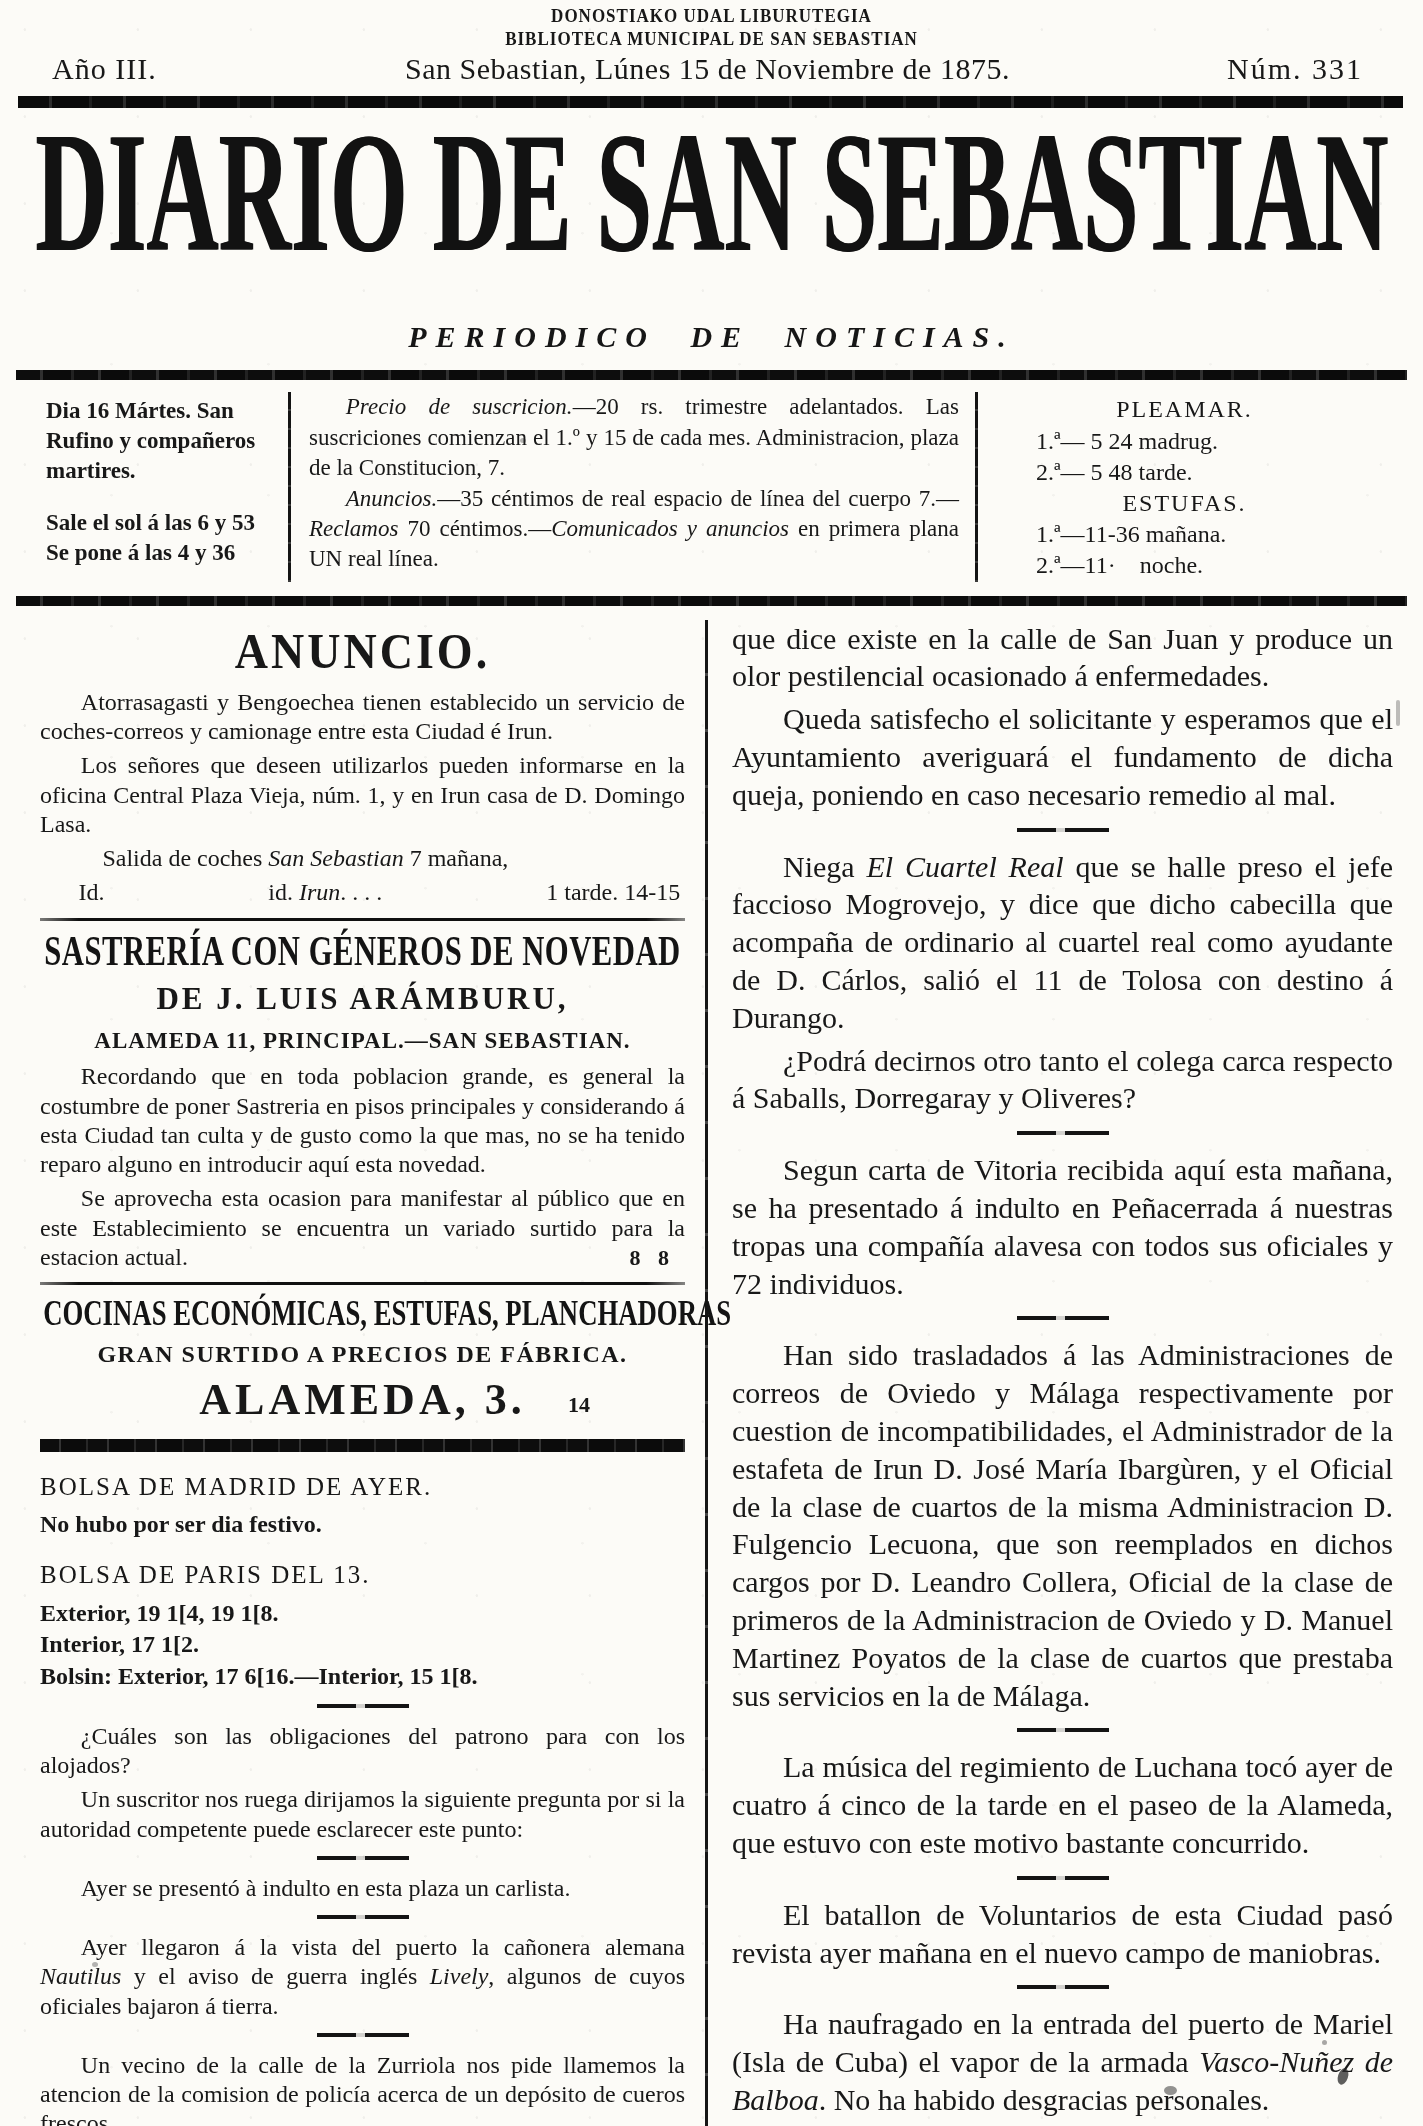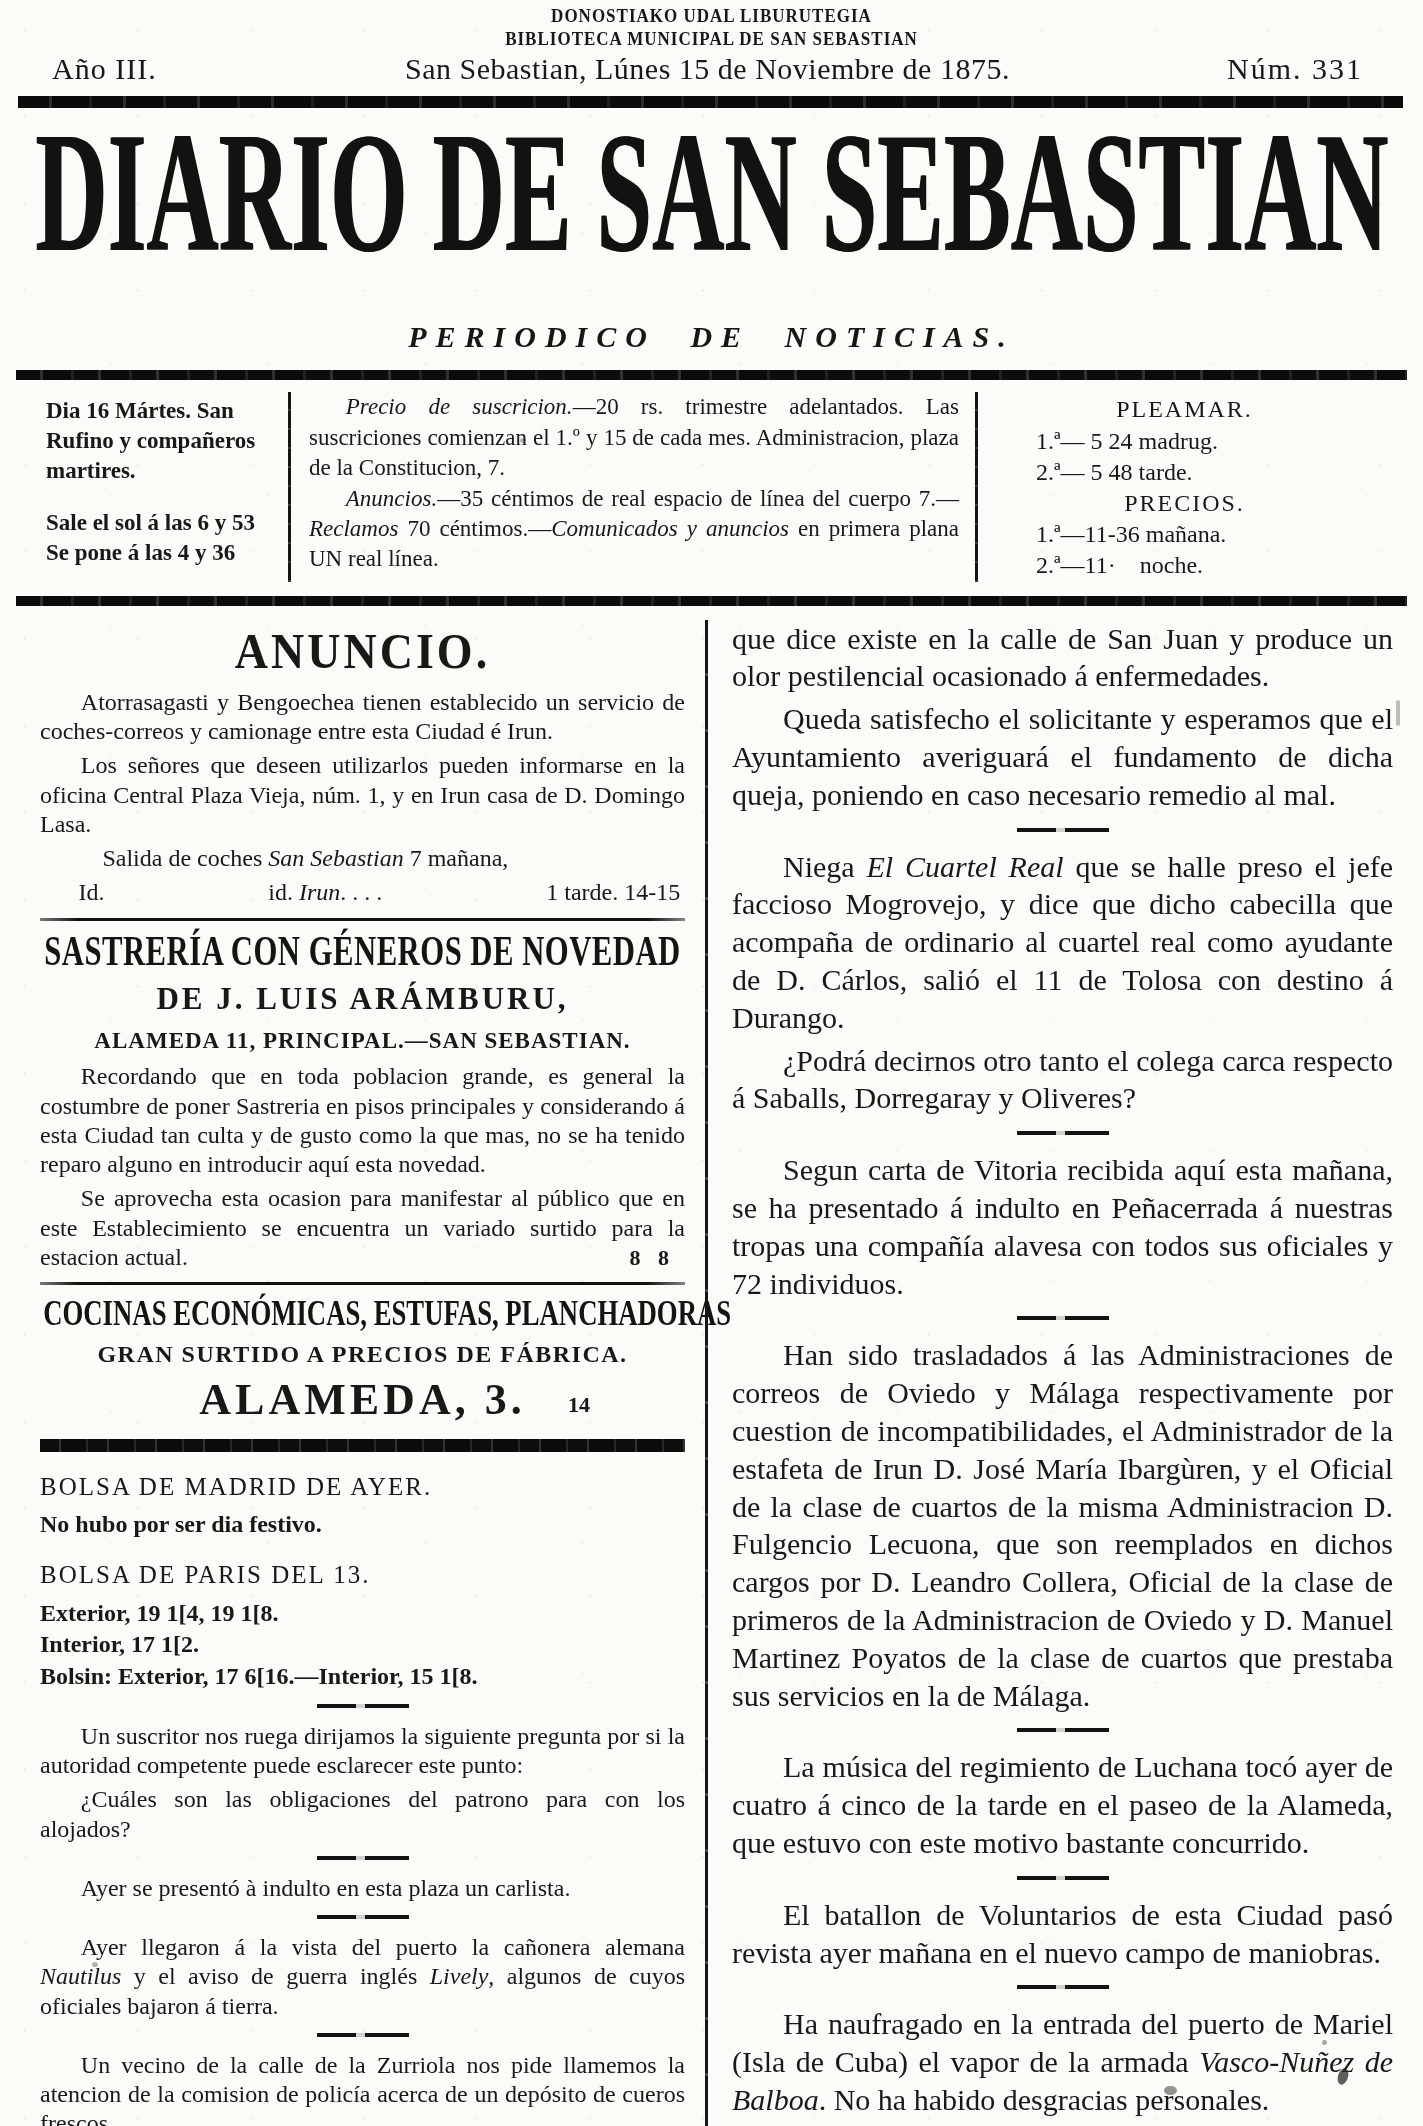--- a/index.html
+++ b/index.html
@@ -132,21 +132,21 @@
       <p><i>Precio de suscricion.</i><span>—20 rs. trimestre adelantados. Las suscriciones comienzan el 1.º y 15 de cada mes. Administracion, plaza de la Constitucion, 7.</span></p>
       <p><i>Anuncios.</i><span>—35 céntimos de real espacio de línea del cuerpo 7.—</span><i>Reclamos</i><span> 70 céntimos.—</span><i>Comunicados y anuncios</i><span> en primera plana UN real línea.</span></p>
     </div>
 
     <div class="vsep"></div>
 
     <div class="tides">
       <div class="tide-title">PLEAMAR.</div>
       <div class="tide-line">1.ª— 5 24 madrug.</div>
       <div class="tide-line">2.ª— 5 48 tarde.</div>
-      <div class="tide-title">PRECIOS.</div>
+      <div class="tide-title">ESTUFAS.</div>
       <div class="tide-line">1.ª—11-36 mañana.</div>
       <div class="tide-line">2.ª—11·    noche.</div>
     </div>
 
   </div>
   <div class="bar"></div>
 
   <div class="body-cols">
 
     <div class="col-left">
@@ -187,22 +187,22 @@
         <div class="bolsa-title">BOLSA DE MADRID DE AYER.</div>
         <p class="body-p bolsa-note">No hubo por ser dia festivo.</p>
         <div class="bolsa-title">BOLSA DE PARIS DEL 13.</div>
         <p class="bolsa-line">Exterior, 19 1[4, 19 1[8.</p>
         <p class="bolsa-line">Interior, 17 1[2.</p>
         <p class="bolsa-line">Bolsin: Exterior, 17 6[16.—Interior, 15 1[8.</p>
       </section>
 
       <div class="mini-rule"></div>
 
+      <p class="body-p indent">¿Cuáles son las obligaciones del patrono para con los alojados?</p>
       <p class="body-p indent">Un suscritor nos ruega dirijamos la siguiente pregunta por si la autoridad competente puede esclarecer este punto:</p>
-      <p class="body-p indent">¿Cuáles son las obligaciones del patrono para con los alojados?</p>
 
       <div class="mini-rule"></div>
 
       <p class="body-p indent">Ayer se presentó à indulto en esta plaza un carlista.</p>
 
       <div class="mini-rule"></div>
 
       <p class="body-p indent"><span>Ayer llegaron á la vista del puerto la cañonera alemana </span><i>Nautilus</i><span> y el aviso de guerra inglés </span><i>Lively</i><span>, algunos de cuyos oficiales bajaron á tierra.</span></p>
 
       <div class="mini-rule"></div>

